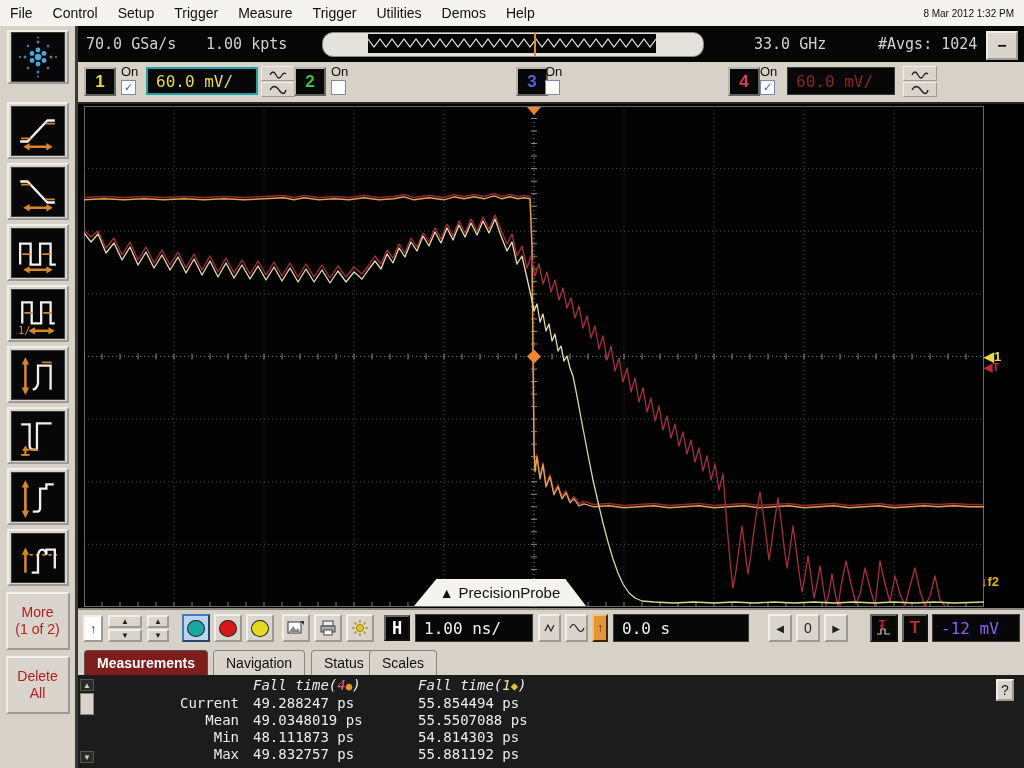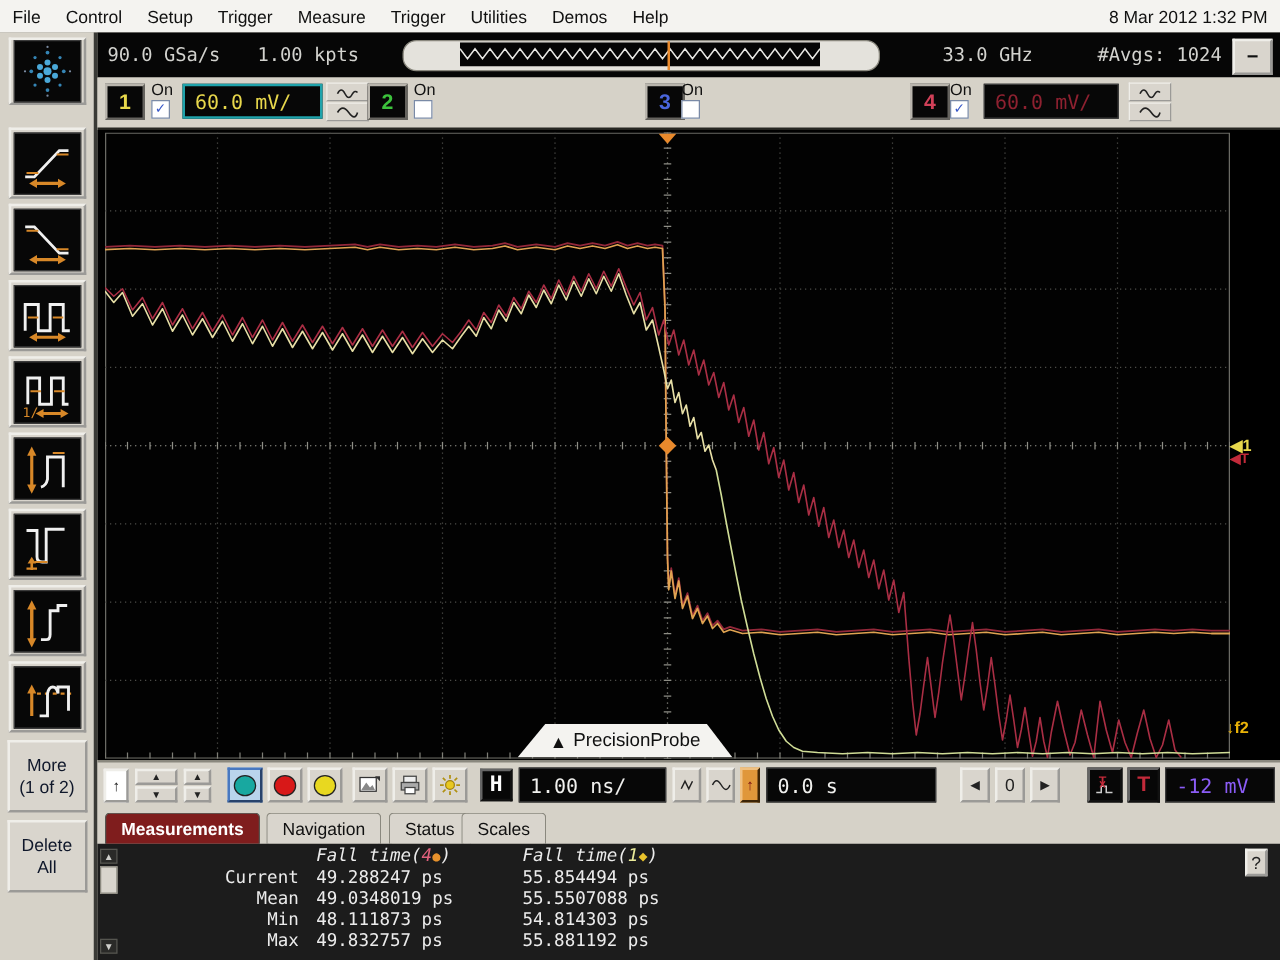--- a/index.html
+++ b/index.html
@@ -5,34 +5,34 @@
   html,body{margin:0;padding:0;}
   body{width:1024px;height:768px;overflow:hidden;background:#d6d2c8;
        font-family:"Liberation Sans",sans-serif;-webkit-font-smoothing:antialiased;}
   .mono{font-family:"DejaVu Sans Mono",monospace;}
   #screen{position:relative;width:1024px;height:768px;background:#d6d2c8;}
 
   
   #menubar{position:absolute;left:0;top:0;width:1024px;height:26px;background:#f4f3f0;
            border-bottom:1px solid #8a887e;display:flex;align-items:center;font-size:14px;color:#101010;}
   .menu-item{padding:0 10px;height:100%;display:flex;align-items:center;cursor:default;}
-  #menubar .datetime{margin-left:auto;padding-right:10px;font-size:14px;}
+  #menubar .datetime{margin-left:auto;padding-right:10px;font-size:10px;}
 
   
   #sidebar{position:absolute;left:0;top:26px;width:78px;height:742px;background:#d6d2c8;
            border-right:3px solid #3a3a36;box-sizing:border-box;display:flex;flex-direction:column;align-items:center;}
   .side-btn{width:62px;background:#d9d5cd;border:2px outset #efeee9;box-sizing:border-box;
             display:flex;align-items:center;justify-content:center;cursor:pointer;}
   .side-btn .tile{background:#070707;border:1px solid #3c3c3c;width:52px;height:48px;
                   display:flex;align-items:center;justify-content:center;}
   #logo-btn{margin-top:4px;height:54px;}
   .meas-btn{height:57px;margin-top:4px;}
   #logo-btn{margin-bottom:14px;}
   .side-txt-btn{width:64px;height:58px;margin-top:6px;background:#d9d5cd;border:2px outset #efeee9;
-                box-sizing:border-box;font-size:14px;color:#0f172a;display:flex;flex-direction:column;
+                box-sizing:border-box;font-size:14px;color:#b91c1c;display:flex;flex-direction:column;
                 align-items:center;justify-content:center;line-height:17px;cursor:pointer;}
 
   
   #main{position:absolute;left:78px;top:26px;width:946px;height:742px;}
 
   
   #acqbar{position:absolute;left:0;top:0;width:946px;height:36px;background:#060606;color:#d2d2ce;}
   #acqbar .readout{position:absolute;top:9px;font-size:15px;}
   #sample-rate{left:8px;} #mem-depth{left:128px;} #bandwidth{left:676px;} #avgs{left:800px;}
   #preview{position:absolute;left:244px;top:6px;width:380px;height:23px;background:#e4e2dc;
@@ -262,21 +262,21 @@
 
     <div class="side-txt-btn">
       <span>Delete</span>
       <span>All</span>
     </div>
   </div>
 
   <div id="main">
 
     <div id="acqbar">
-      <span id="sample-rate" class="readout mono">90.0 GSa/s</span>
+      <span id="sample-rate" class="readout mono">70.0 GSa/s</span>
       <span id="mem-depth" class="readout mono">1.00 kpts</span>
       <div id="preview">
         <div class="inner">
           <svg width="288" height="19" viewBox="0 0 288 19">
             <polyline id="zigzag" points="0,5 6,13 12,5 18,13 24,5 30,13 36,5 42,13 48,5 54,13 60,5 66,13 72,5 78,13 84,5 90,13 96,5 102,13 108,5 114,13 120,5 126,13 132,5 138,13 144,5 150,13 156,5 162,13 168,5 174,13 180,5 186,13 192,5 198,13 204,5 210,13 216,5 222,13 228,5 234,13 240,5 246,13 252,5 258,13 264,5 270,13 276,5 282,13 288,5" fill="none" stroke="#e8e8e4" stroke-width="1.2"></polyline>
           </svg>
         </div>
         <div class="trig-tick"></div>
       </div>
       <span id="bandwidth" class="readout mono">33.0 GHz</span>

